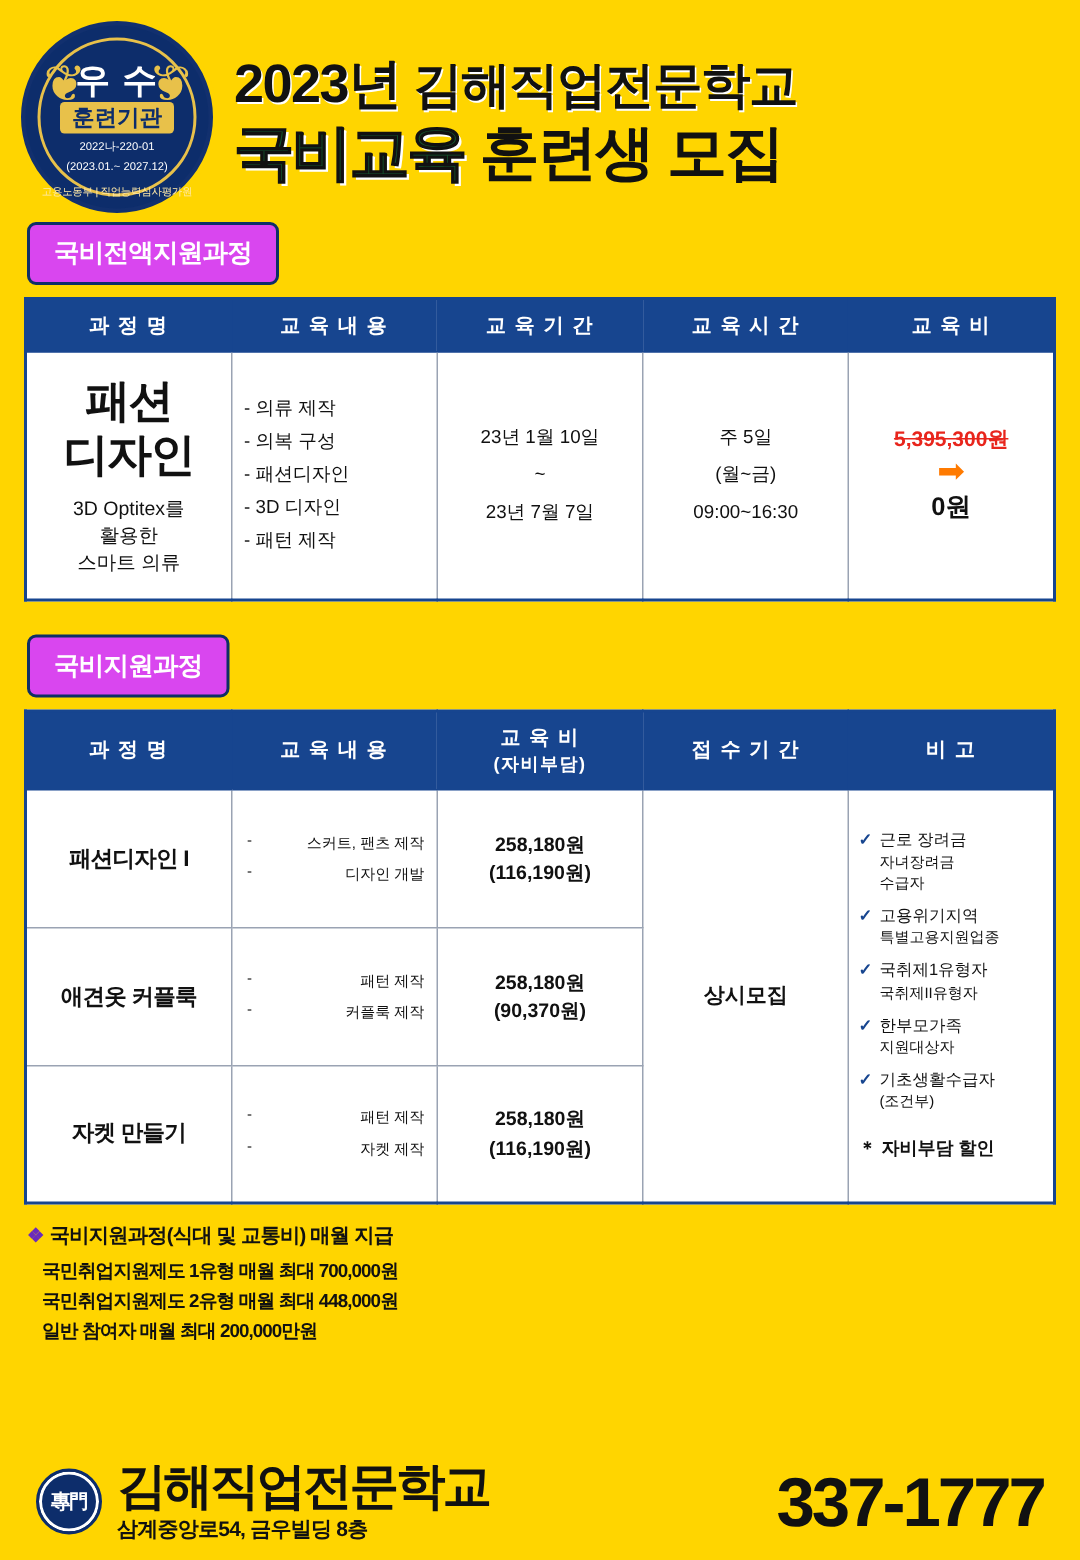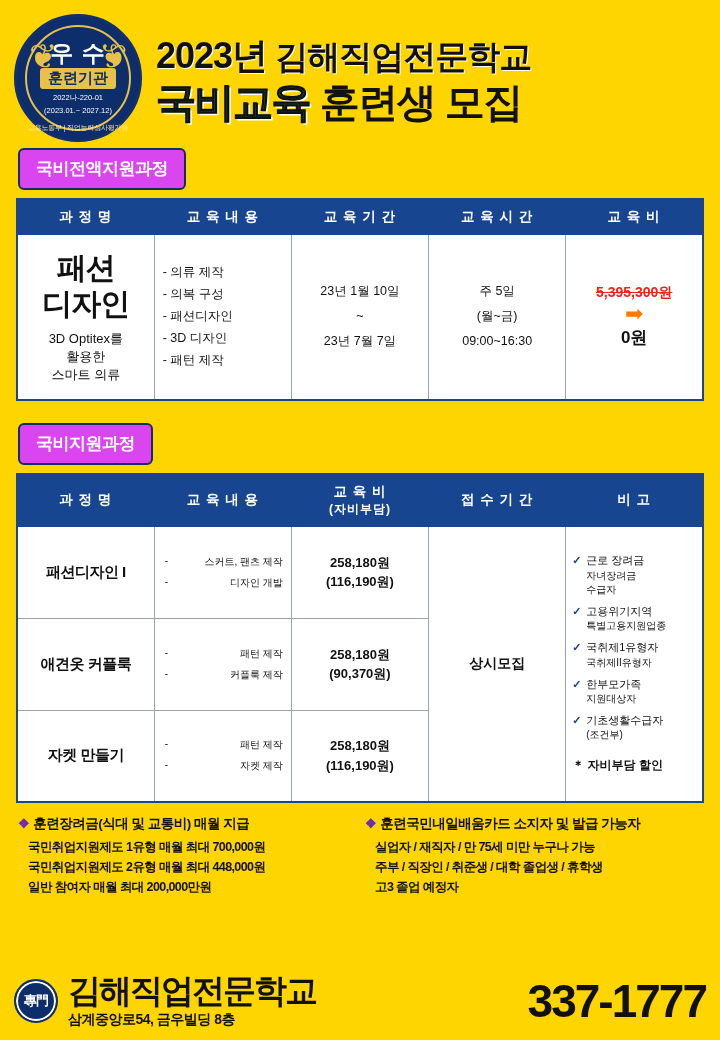--- a/index.html
+++ b/index.html
@@ -143,21 +143,21 @@
     font-size:13.5px; font-weight:bold; color:#111;
     letter-spacing:-0.5px; margin-bottom:4px;
   }
   .ben-head .di { color:#6a2bbd; font-size:13px; margin-right:4px; }
   .ben-line { font-size:12.5px; font-weight:bold; color:#111; line-height:1.6; letter-spacing:-0.6px; padding-left:10px;}
 
   
   .footer {
     position:absolute; left:0; right:0; bottom:0;
     height:78px; background:#FFD500;
-    display:flex; align-items:center; padding:0 14px;
+    display:flex; align-items:center; padding:0 24px;
     gap:10px;
   }
   .f-badge {
     width:44px; height:44px; border-radius:50%;
     background:#0D2D6B; color:#fff;
     display:flex; align-items:center; justify-content:center;
     font-size:13px; font-weight:bold; flex:0 0 44px;
     border:2px solid #0D2D6B; box-shadow:inset 0 0 0 2px #fff;
     letter-spacing:-1px;
   }
@@ -326,33 +326,25 @@
         </td>
       </tr>
     </tbody>
   </table>
 </div>
 
 
 <div class="benefits">
   <div class="ben-col">
     <div class="ben-head">
-      <span class="di">❖</span><span>훈련장려금(식대 및 교통비) 매월 지급</span>
+      <span class="di">❖</span><span>국비지원과정(식대 및 교통비) 매월 지급</span>
     </div>
     <div class="ben-line">국민취업지원제도 1유형 매월 최대 700,000원</div>
     <div class="ben-line">국민취업지원제도 2유형 매월 최대 448,000원</div>
     <div class="ben-line">일반 참여자 매월 최대 200,000만원</div>
-  </div>
-  <div class="ben-col">
-    <div class="ben-head">
-      <span class="di">❖</span><span>훈련국민내일배움카드  소지자 및 발급 가능자</span>
-    </div>
-    <div class="ben-line">실업자 / 재직자 / 만 75세 미만 누구나 가능</div>
-    <div class="ben-line">주부 / 직장인 / 취준생 / 대학 졸업생 / 휴학생</div>
-    <div class="ben-line">고3 졸업 예정자</div>
   </div>
 </div>
 
 
 <div class="footer">
   <div class="f-badge">專門</div>
   <div class="f-text">
     <div class="f-name">김해직업전문학교</div>
     <div class="f-addr">삼계중앙로54, 금우빌딩 8층</div>
   </div>

